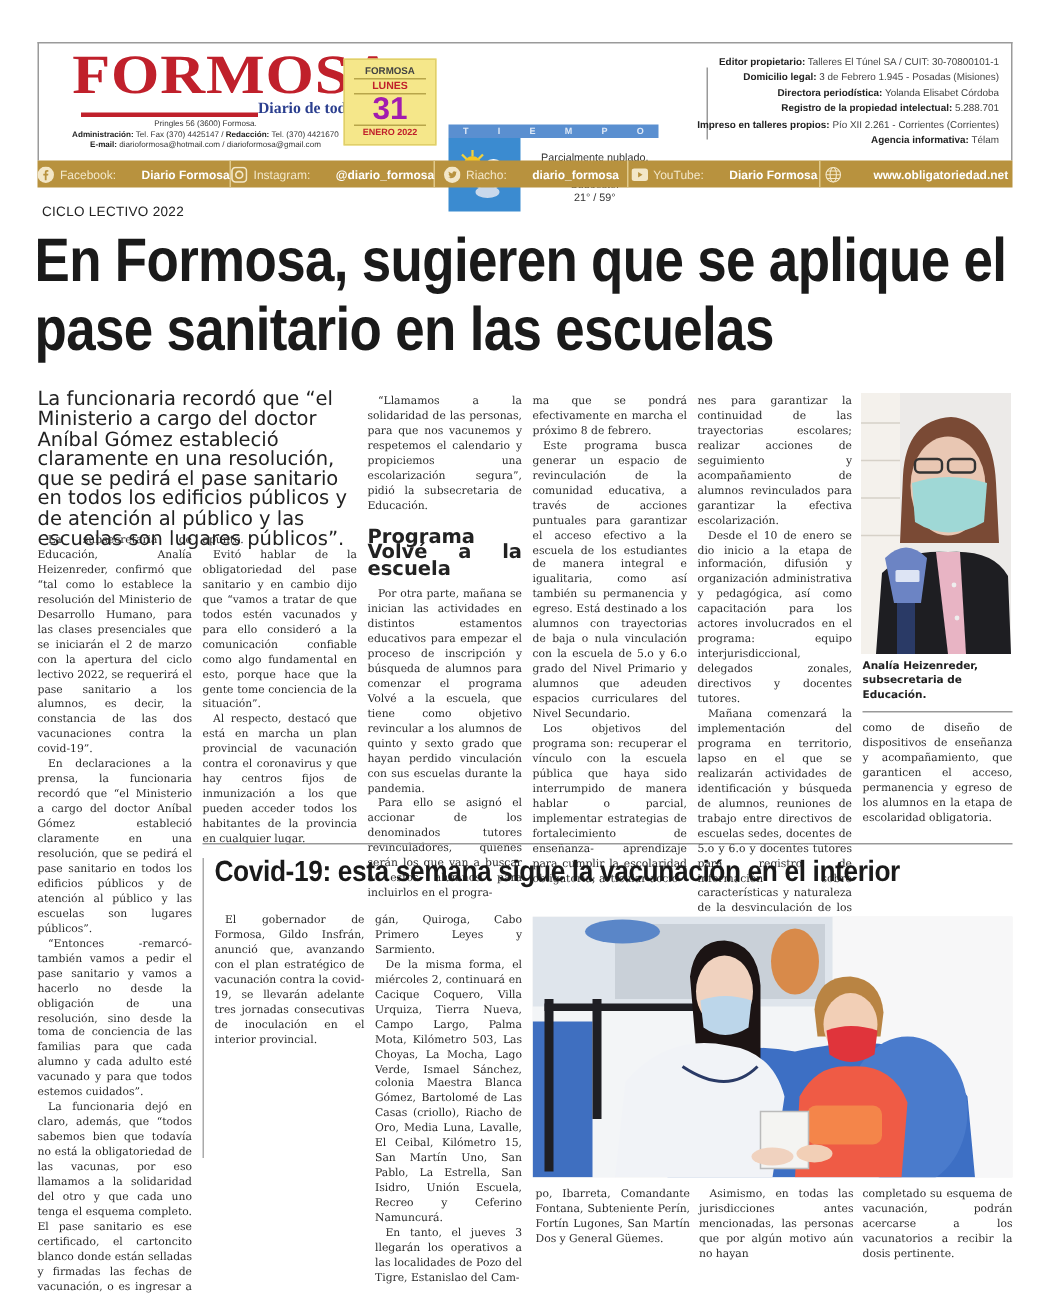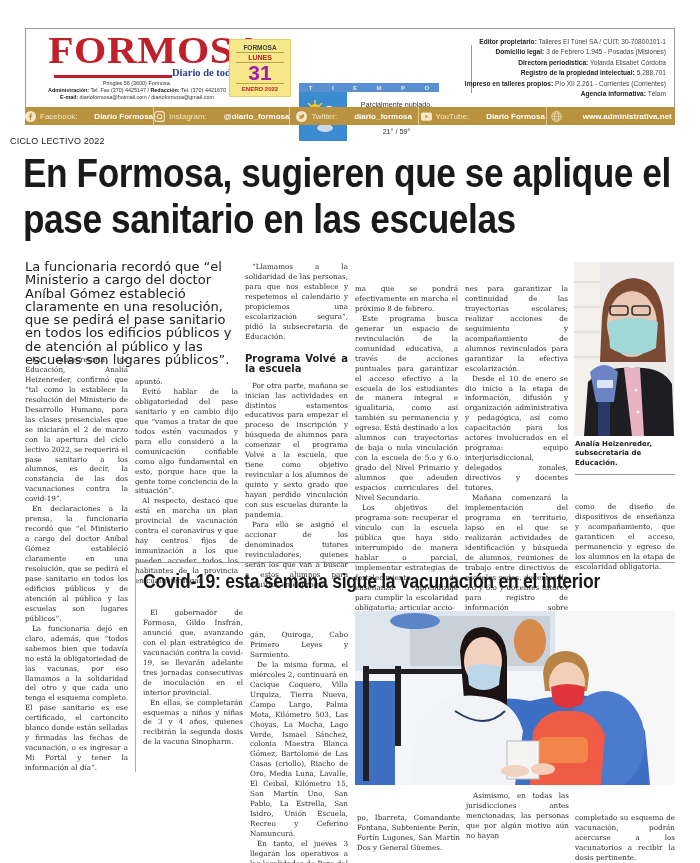--- a/index.html
+++ b/index.html
@@ -60,37 +60,37 @@
     position: absolute; left: 25px; top: 107px; width: 650px; height: 18px;
     background: #b8923e; display: flex; align-items: center;
     font-family: "Liberation Sans", sans-serif; font-size: 8px; color: #f3e7c8;
   }
   .social-item { flex: 1; display: flex; align-items: center; justify-content: center; height: 100%; border-right: 1px solid #e0c98c; white-space: nowrap; }
   .social-item:last-child { border-right: none; }
   .social-item b { color: #ffffff; font-weight: bold; margin-left: 17px; }
   .s-icon { width: 11px; height: 11px; margin-right: 4px; display: inline-block; }
 
   
-  .kicker { position: absolute; left: 10px; top: 136px; font-family: "Liberation Sans", sans-serif; font-size: 9px; color: #222; letter-spacing: 0.2px; text-align: center; }
+  .kicker { position: absolute; left: 28px; top: 136px; font-family: "Liberation Sans", sans-serif; font-size: 9px; color: #222; letter-spacing: 0.2px; text-align: center; }
   .headline {
     position: absolute; left: 23px; top: 150px; width: 660px;
     font-family: "Liberation Sans", sans-serif; font-weight: bold; font-size: 41px; line-height: 46px;
     color: #1a1a1a; letter-spacing: -0.5px; transform: scaleX(0.86); transform-origin: left top; width: 760px;
   }
   .lede {
     position: absolute; left: 25px; top: 260px; width: 215px;
     font-family: "DejaVu Sans", sans-serif; font-size: 13px; line-height: 13.3px; color: #222;
   }
   .col {
     position: absolute; font-family: "DejaVu Serif", serif; font-size: 7.2px; line-height: 9.95px;
     color: #2a2a2a; text-align: justify;
   }
   .col p { text-indent: 7px; }
-  .col p.noind { text-indent: 0; margin-top: 22px; }
-  .col h4 { font-family: "DejaVu Sans", sans-serif; font-weight: bold; font-size: 10px; line-height: 10.5px; color: #222; margin: 12px 0 6px 0; text-indent: 0; }
+  .col p.noind { text-indent: 0; }
+  .col h4 { font-family: "DejaVu Sans", sans-serif; font-weight: bold; font-size: 13px; line-height: 10.5px; color: #222; margin: 12px 0 6px 0; text-indent: 0; }
 
   .photo1 { position: absolute; left: 574px; top: 262px; width: 100px; height: 174px; overflow: hidden; background: #e9e6e4; }
   .caption1 { position: absolute; left: 575px; top: 440px; width: 110px; font-family: "DejaVu Sans", sans-serif; font-weight: bold; font-size: 7px; line-height: 9.4px; color: #222; }
   .cap-rule { position: absolute; left: 575px; top: 474px; width: 100px; height: 1px; background: #999; }
 
   
   .sec-rule { position: absolute; left: 135px; top: 562px; width: 540px; height: 1px; background: #999; }
   .sec-vrule { position: absolute; left: 135px; top: 572px; width: 1px; height: 200px; background: #aaa; }
   .sec-headline {
     position: absolute; left: 143px; top: 568px; font-family: "Liberation Sans", sans-serif;
@@ -186,63 +186,64 @@
         <circle cx="6" cy="6" r="2.5" fill="none" stroke="#f3e7c8" stroke-width="1.2"></circle>
       </svg>
     <span>Instagram:</span>
       <b>@diario_formosa</b>
   </div>
   <div class="social-item">
     <svg class="s-icon" viewBox="0 0 12 12">
         <circle cx="6" cy="6" r="6" fill="#f3e7c8"></circle>
         <path d="M9.3 4.1c-.2.1-.5.2-.7.2.3-.2.5-.4.6-.7-.3.1-.5.2-.8.3a1.3 1.3 0 0 0-2.2 1.2C5.1 5 4.1 4.5 3.5 3.7c-.3.6-.1 1.3.4 1.7-.2 0-.4-.1-.6-.2 0 .6.4 1.1 1 1.3-.2.1-.4.1-.6 0 .2.5.6.9 1.2.9A2.7 2.7 0 0 1 3 8c.6.4 1.3.6 2 .6 2.5 0 3.9-2.1 3.8-4 .2-.1.4-.3.5-.5z" fill="#b8923e"></path>
       </svg>
-    <span>Twitter:</span>
+    <span>Riacho:</span>
       <b>diario_formosa</b>
   </div>
   <div class="social-item">
     <svg class="s-icon" viewBox="0 0 12 12">
         <rect x="0" y="1.5" width="12" height="9" rx="2" fill="#f3e7c8"></rect>
         <path d="M4.8 4v4l3.2-2z" fill="#b8923e"></path>
       </svg>
     <span>YouTube:</span>
       <b>Diario Formosa</b>
   </div>
   <div class="social-item">
     <svg class="s-icon" viewBox="0 0 12 12">
         <g fill="none" stroke="#f3e7c8" stroke-width="0.8">
           <circle cx="6" cy="6" r="5.3"></circle>
           <ellipse cx="6" cy="6" rx="2.3" ry="5.3"></ellipse>
           <line x1="0.7" y1="6" x2="11.3" y2="6"></line>
           <line x1="1.5" y1="3.3" x2="10.5" y2="3.3"></line>
           <line x1="1.5" y1="8.7" x2="10.5" y2="8.7"></line>
         </g>
       </svg>
-    <b>www.administrativa.net</b>
+    <b>www.obligatoriedad.net</b>
   </div>
 </div>
 
 <div class="kicker">CICLO LECTIVO 2022</div>
 <h1 class="headline">En Formosa, sugieren que se aplique el pase sanitario en las escuelas</h1>
 <div class="lede">La funcionaria recordó que “el Ministerio a cargo del doctor Aníbal Gómez estableció claramente en una resolución, que se pedirá el pase sanitario en todos los edificios públicos y de atención al público y las escuelas son lugares públicos”.</div>
 
 <div class="col" style="left:25px; top:355px; width:103px;">
   <p>La subsecretaria de Educación, Analía Heizenreder, confirmó que “tal como lo establece la resolución del Ministerio de Desarrollo Humano, para las clases presenciales que se iniciarán el 2 de marzo con la apertura del ciclo lectivo 2022, se requerirá el pase sanitario a los alumnos, es decir, la constancia de las dos vacunaciones contra la covid-19”.</p>
   <p>En declaraciones a la prensa, la funcionaria recordó que “el Ministerio a cargo del doctor Aníbal Gómez estableció claramente en una resolución, que se pedirá el pase sanitario en todos los edificios públicos y de atención al público y las escuelas son lugares públicos”.</p>
+  <p>“Entonces -remarcó- también vamos a pedir el pase sanitario y vamos a hacerlo no desde la obligación de una resolución, sino desde la toma de conciencia de las familias para que cada alumno y cada adulto esté vacunado y para que todos estemos cuidados”.</p>
   <p>La funcionaria dejó en claro, además, que “todos sabemos bien que todavía no está la obligatoriedad de las vacunas, por eso llamamos a la solidaridad del otro y que cada uno tenga el esquema completo. El pase sanitario es ese certificado, el cartoncito blanco donde están selladas y firmadas las fechas de vacunación, o es ingresar a Mi Portal y tener la información al día”.</p>
 </div>
 
 <div class="col" style="left:135px; top:355px; width:103px;">
   <p class="noind">apuntó.</p>
   <p>Evitó hablar de la obligatoriedad del pase sanitario y en cambio dijo que “vamos a tratar de que todos estén vacunados y para ello consideró a la comunicación confiable como algo fundamental en esto, porque hace que la gente tome conciencia de la situación”.</p>
   <p>Al respecto, destacó que está en marcha un plan provincial de vacunación contra el coronavirus y que hay centros fijos de inmunización a los que pueden acceder todos los habitantes de la provincia en cualquier lugar.</p>
 </div>
 
 <div class="col" style="left:245px; top:262px; width:103px;">
-  <p>“Llamamos a la solidaridad de las personas, para que nos establece y respetemos el calendario y propiciemos una escolarización segura”, pidió la subsecretaria de Educación.</p>
+  <p>“Llamamos a la solidaridad de las personas, para que nos vacunemos y respetemos el calendario y propiciemos una escolarización segura”, pidió la subsecretaria de Educación.</p>
   <h4>Programa Volvé a la escuela</h4>
   <p>Por otra parte, mañana se inician las actividades en distintos estamentos educativos para empezar el proceso de inscripción y búsqueda de alumnos para comenzar el programa Volvé a la escuela, que tiene como objetivo revincular a los alumnos de quinto y sexto grado que hayan perdido vinculación con sus escuelas durante la pandemia.</p>
   <p>Para ello se asignó el accionar de los denominados tutores revinculadores, quienes serán los que van a buscar a estos alumnos para incluirlos en el progra-</p>
 </div>
 
 <div class="col" style="left:355px; top:262px; width:103px;">
   <p class="noind">ma que se pondrá efectivamente en marcha el próximo 8 de febrero.</p>
   <p>Este programa busca generar un espacio de revinculación de la comunidad educativa, a través de acciones puntuales para garantizar el acceso efectivo a la escuela de los estudiantes de manera integral e igualitaria, como así también su permanencia y egreso. Está destinado a los alumnos con trayectorias de baja o nula vinculación con la escuela de 5.o y 6.o grado del Nivel Primario y alumnos que adeuden espacios curriculares del Nivel Secundario.</p>
   <p>Los objetivos del programa son: recuperar el vínculo con la escuela pública que haya sido interrumpido de manera hablar o parcial, implementar estrategias de fortalecimiento de enseñanza- aprendizaje para cumplir la escolaridad obligatoria; articular accio-</p>
 </div>
@@ -283,21 +284,20 @@
 <div class="col" style="left:575px; top:480px; width:100px;">
   <p class="noind">como de diseño de dispositivos de enseñanza y acompañamiento, que garanticen el acceso, permanencia y egreso de los alumnos en la etapa de escolaridad obligatoria.</p>
 </div>
 
 <div class="sec-rule"></div>
 <div class="sec-vrule"></div>
 <h2 class="sec-headline">Covid-19: esta semana sigue la vacunación en el interior</h2>
 
 <div class="col" style="left:143px; top:608px; width:100px;">
   <p>El gobernador de Formosa, Gildo Insfrán, anunció que, avanzando con el plan estratégico de vacunación contra la covid-19, se llevarán adelante tres jornadas consecutivas de inoculación en el interior provincial.</p>
-  <p>En ellas, se completarán esquemas a niños y niñas de 3 y 4 años, quienes recibirán la segunda dosis de la vacuna Sinopharm.</p>
 </div>
 
 <div class="col" style="left:250px; top:608px; width:98px;">
   <p class="noind">gán, Quiroga, Cabo Primero Leyes y Sarmiento.</p>
   <p>De la misma forma, el miércoles 2, continuará en Cacique Coquero, Villa Urquiza, Tierra Nueva, Campo Largo, Palma Mota, Kilómetro 503, Las Choyas, La Mocha, Lago Verde, Ismael Sánchez, colonia Maestra Blanca Gómez, Bartolomé de Las Casas (criollo), Riacho de Oro, Media Luna, Lavalle, El Ceibal, Kilómetro 15, San Martín Uno, San Pablo, La Estrella, San Isidro, Unión Escuela, Recreo y Ceferino Namuncurá.</p>
   <p>En tanto, el jueves 3 llegarán los operativos a las localidades de Pozo del Tigre, Estanislao del Cam-</p>
 </div>
 
 <div class="photo2">
   <svg width="320" height="174" viewBox="0 0 320 174">

